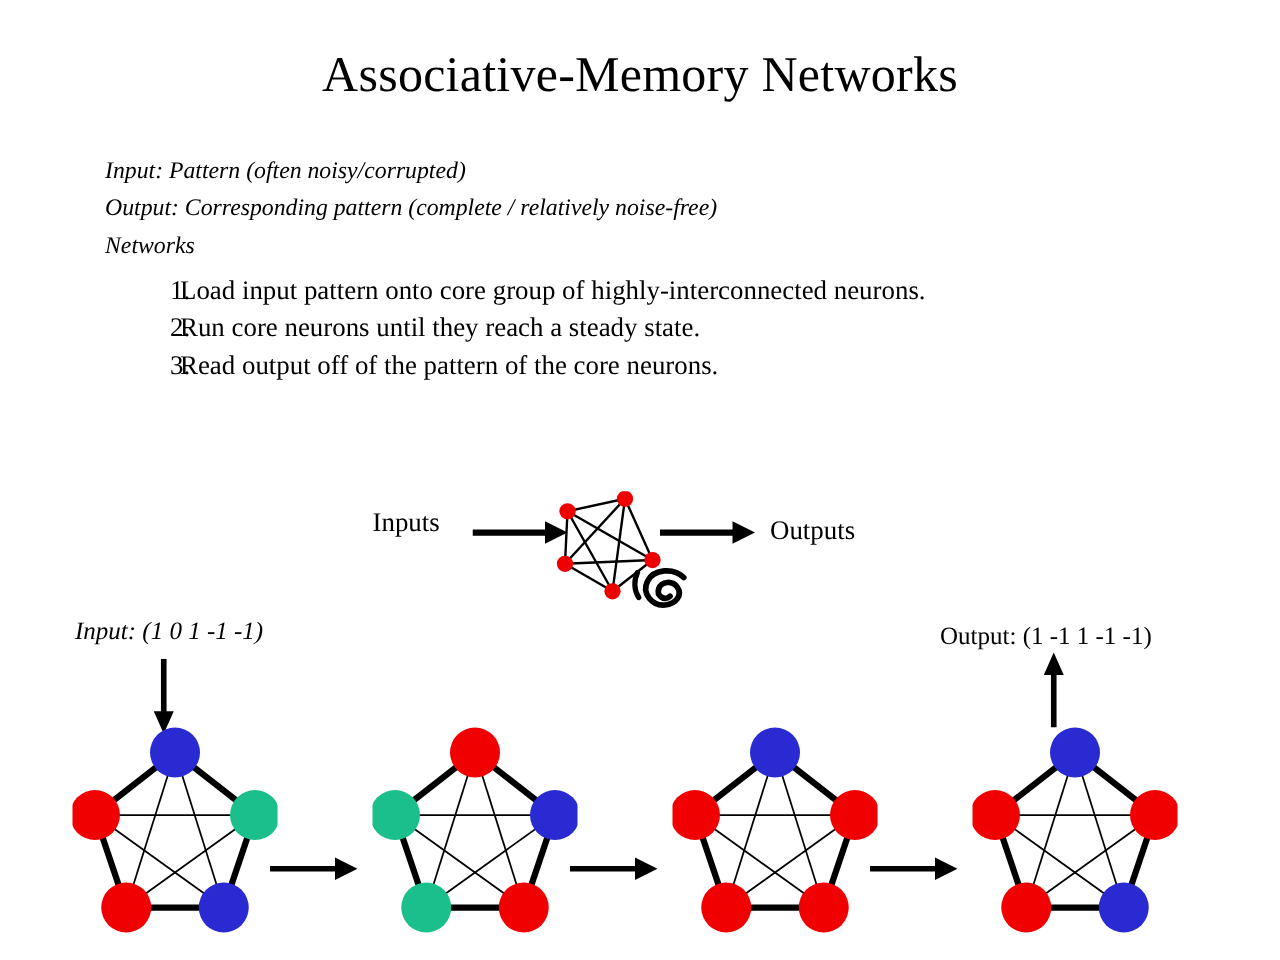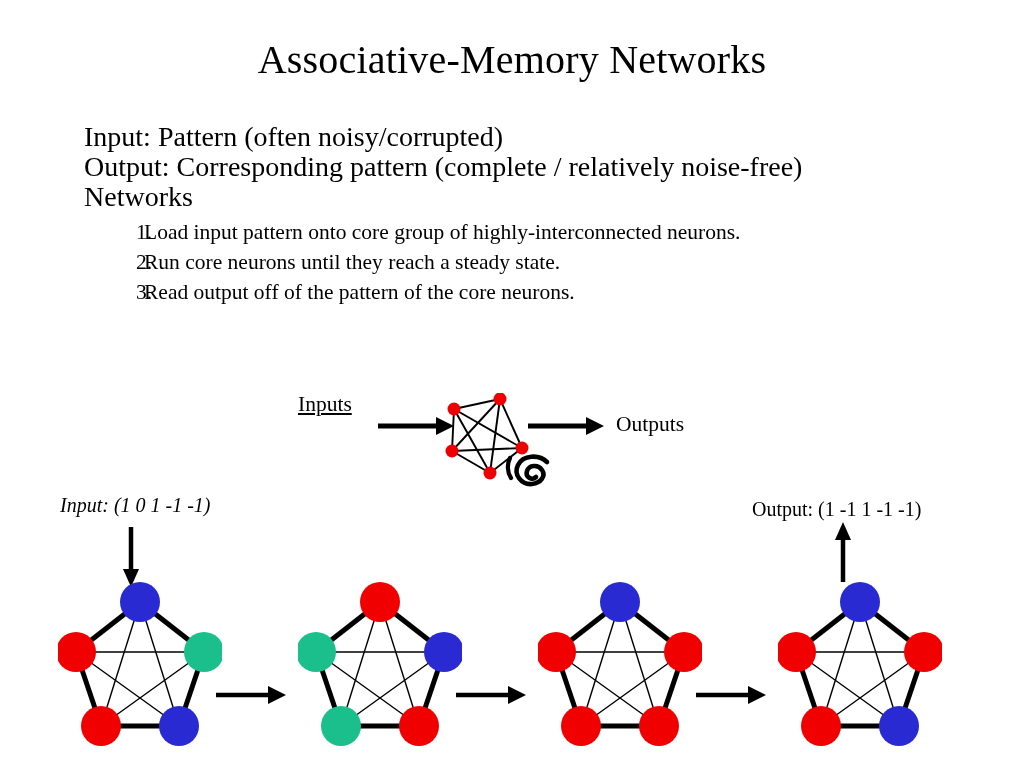--- a/index.html
+++ b/index.html
@@ -37,23 +37,24 @@
   }
 
   
   #body-block {
     position: absolute;
     left: 84px;
     top: 122px;
     width: 880px;
   }
   .lead-line {
-    font-size: 28px;
+    font-size: 19px;
     line-height: 30px;
     white-space: nowrap;
+    font-style: italic;
   }
   #num-list {
     margin: 6px 0 0 0;
     padding: 0;
     list-style: none;
   }
   #num-list li {
     position: relative;
     padding-left: 60px;
     font-size: 21.5px;
@@ -67,25 +68,24 @@
     width: 24px;
     text-align: left;
   }
   #num-list li .txt {
     display: block;
     max-width: 700px;
   }
   #inputs-label {
     position: absolute;
     left: 298px;
-    top: 390px;
+    top: 404px;
     font-size: 21.5px;
     line-height: 28px;
     white-space: nowrap;
-    text-decoration: underline;
   }
   #outputs-label {
     position: absolute;
     left: 604px;
     top: 410px;
     font-size: 21.5px;
     line-height: 28px;
     white-space: nowrap;
     margin-left: 12px;
   }

